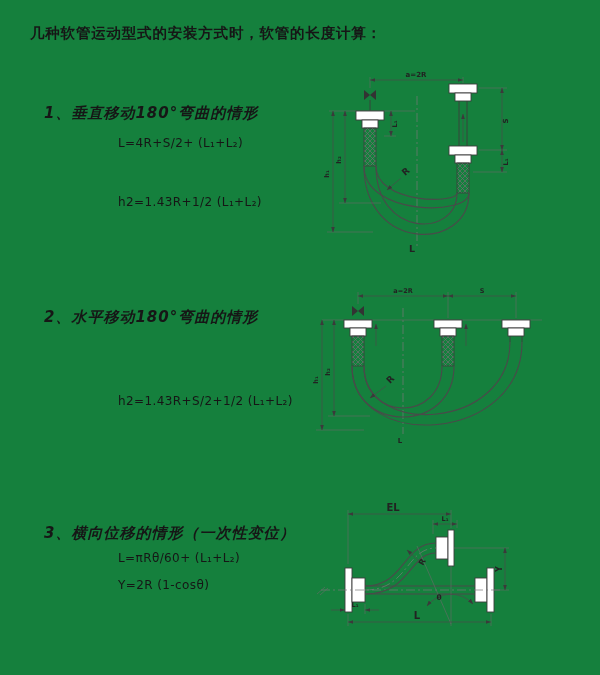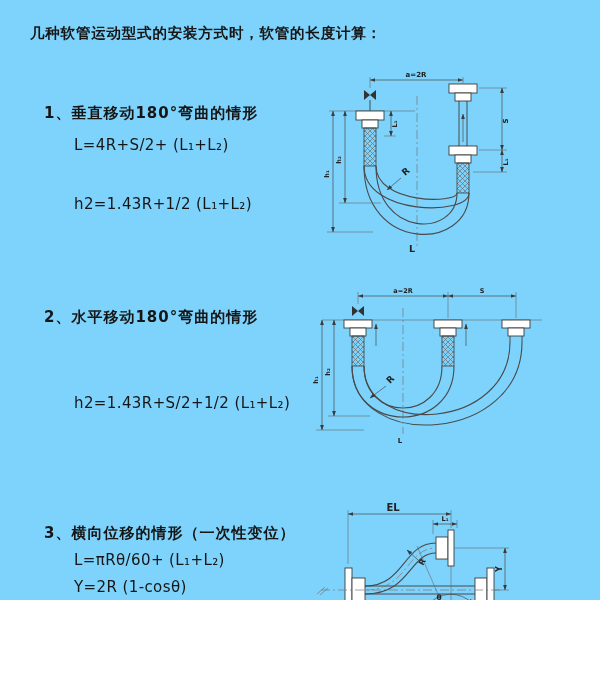--- a/index.html
+++ b/index.html
@@ -1,30 +1,31 @@
 <!DOCTYPE html>
 <html><head>
 <meta charset="utf-8">
 <style>
   html,body { margin:0; padding:0; background:#fff; }
   .page {
-    position:relative; width:600px; height:600px; background:#7dd3fc;
+    position:relative; width:600px; height:675px; background:#15803d;
     font-family:"DejaVu Sans","Liberation Sans",sans-serif; color:#161616;
     overflow:hidden;
   }
   .doc-title {
     position:absolute; left:30px; top:24px;
     font-size:14.5px; font-weight:600; letter-spacing:0.8px;
   }
   .sec-heading {
-    position:absolute; font-size:15px; font-weight:600; letter-spacing:1px;
+    position:absolute; font-size:15px; font-weight:600; letter-spacing:1px;font-style:italic;
   }
   .formula {
-    position:absolute; font-size:15px; font-weight:400; letter-spacing:0.4px;
+    position:absolute; font-size:12px; font-weight:400; letter-spacing:0.4px;
     white-space:pre;
+    margin-left:44px;
   }
   .diagram { position:absolute;font-weight:bold; }
   svg { display:block; }
   svg text { font-family:"DejaVu Sans","Liberation Sans",sans-serif; fill:#222; }
   .part   { stroke:#3d3d3d; stroke-width:0.9; fill:#ffffff; }
   .braid  { stroke:#3d3d3d; stroke-width:0.8; }
   .hose   { stroke:#4a4a4a; stroke-width:1.1; fill:none; }
   .dim    { stroke:#4a4a4a; stroke-width:0.7; fill:none; }
   .ext    { stroke:#6a6a6a; stroke-width:0.6; fill:none; }
   .cl     { stroke:#7a7a7a; stroke-width:0.7; fill:none; stroke-dasharray:9 3 2 3; }

